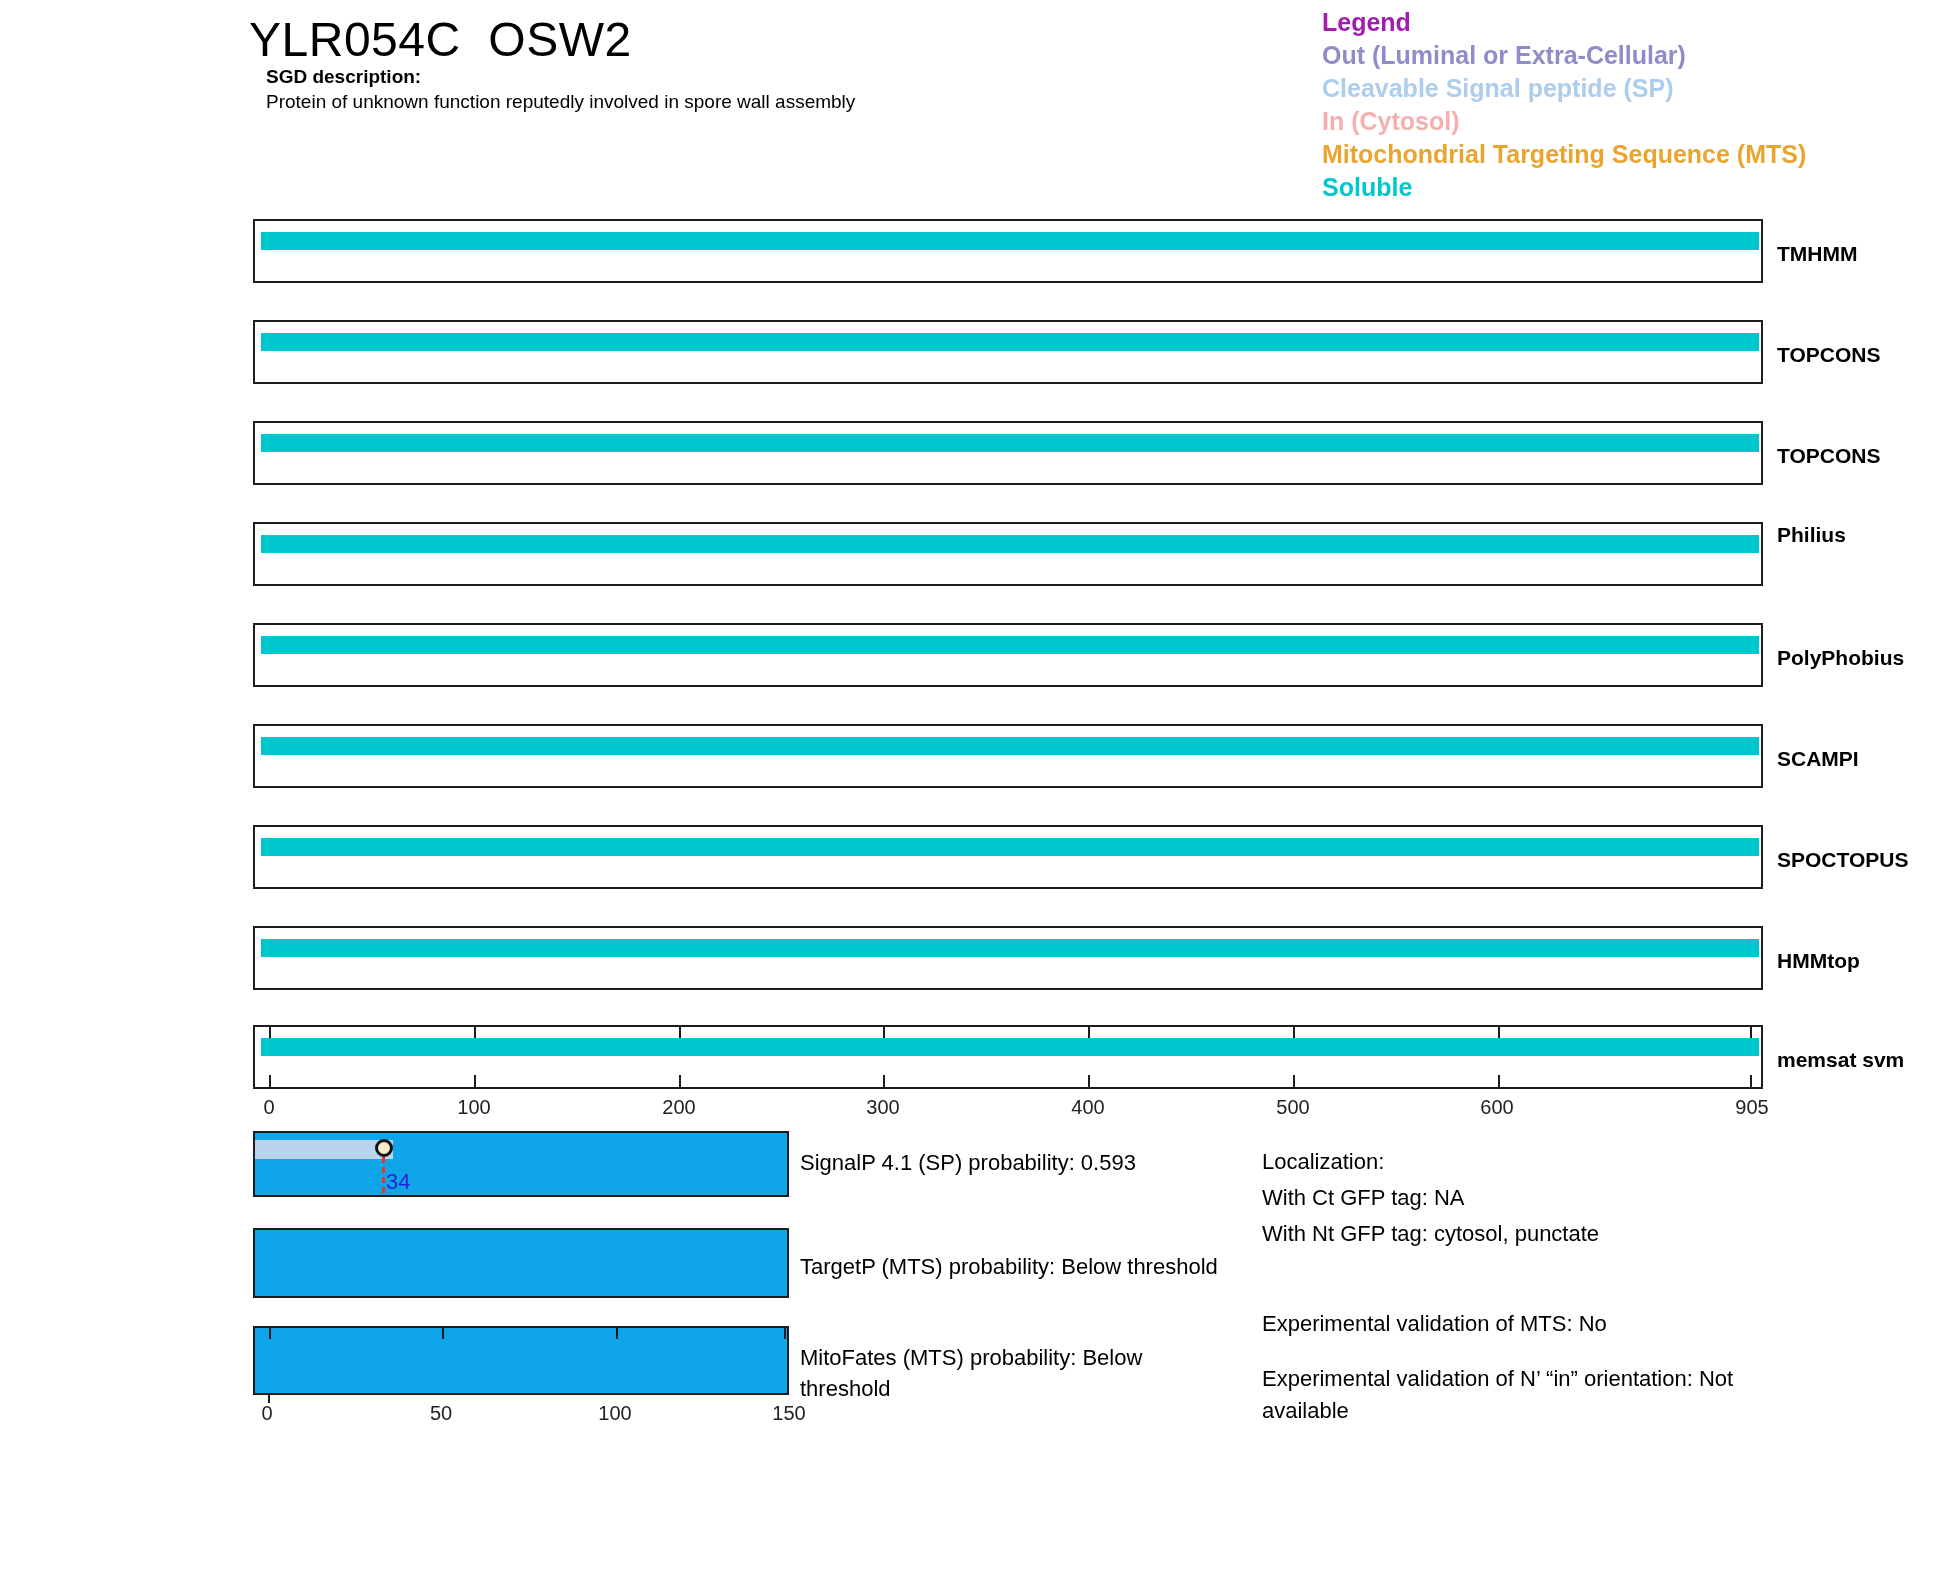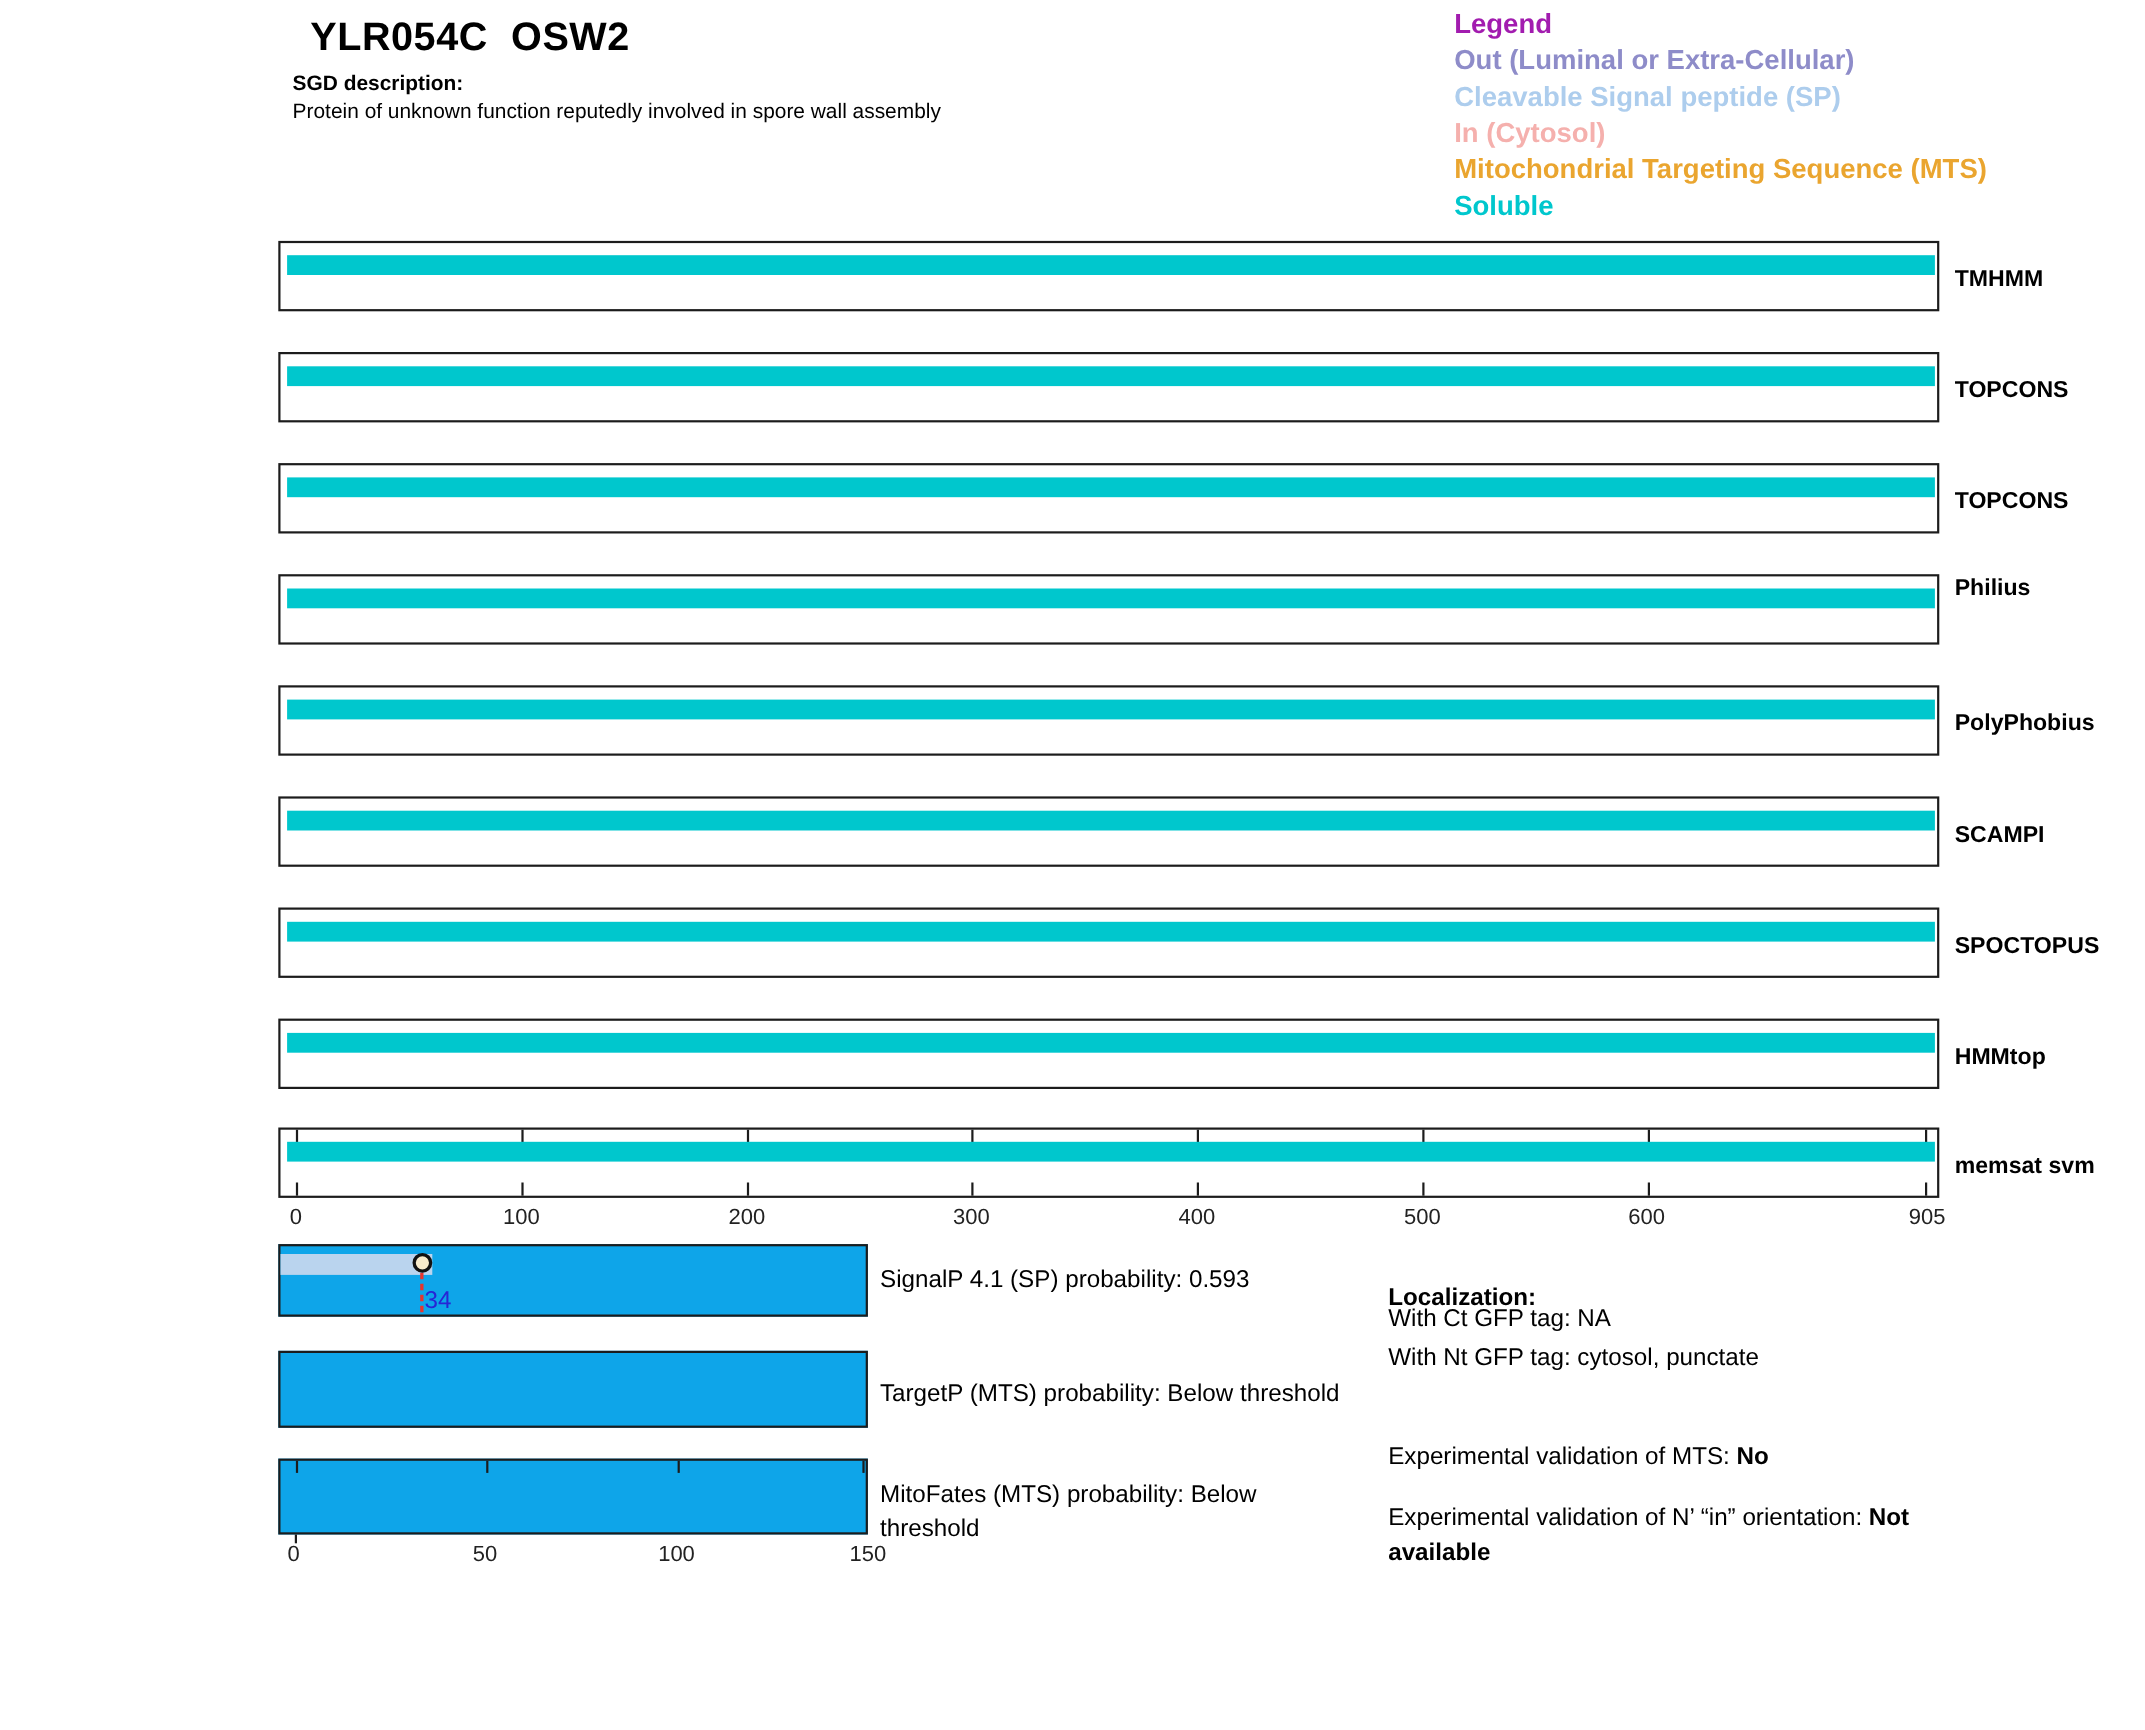--- a/index.html
+++ b/index.html
@@ -1,20 +1,20 @@
 <!DOCTYPE html>
 <html style="--out: #8E8CC9; --tm: #82D494; --sp: #ADCDED; --in: #F5B0AD; --mts: #EAA52F; --soluble: #00C7CD; --sp-prob-bar: #BAD4EE; --marker-fill: #F8EBCB; --cleavage-line: #E8342C; --cleavage-label: #2726D5;"><head>
 <meta charset="utf-8">
 <style>
   html,body{margin:0;padding:0;background:#fff;}
   body{font-family:"Liberation Sans", sans-serif; color:#000;}
   .page{position:relative;width:1950px;height:1573px;background:#fff;overflow:hidden;}
 
   
-  .title{position:absolute;left:282px;top:12px;font-size:36px;font-weight:bold;white-space:pre;letter-spacing:0.5px;}
+  .title{position:absolute;left:249px;top:12px;font-size:48px;font-weight:normal;white-space:pre;letter-spacing:0.5px;}
   .sgd-label{position:absolute;left:266px;top:66px;font-size:19px;font-weight:bold;}
   .sgd-desc{position:absolute;left:266px;top:91px;font-size:19px;}
 
   
   .legend{position:absolute;left:1322px;top:6px;}
   .legend div{font-size:25px;font-weight:bold;line-height:33px;white-space:nowrap;}
   .legend-title{color:#a21caf;}
   .lg-out{color:var(--out,#8E8CC9);}
   .lg-tm{color:var(--tm,#82D494);}
   .lg-sp{color:var(--sp,#ADCDED);}
@@ -41,21 +41,21 @@
                    background:var(--marker-fill,#F8EBCB);border:3px solid #111;}
   .cleavage-label{position:absolute;left:131px;top:36px;font-size:22px;color:var(--cleavage-label,#2726D5);}
 
   .mf-tick{position:absolute;width:2px;height:11px;background:#1c1c1c;top:0;}
   .mf-tick-out{position:absolute;left:268px;top:1395px;width:2px;height:8px;background:#1c1c1c;}
   .mf-label{position:absolute;top:1402px;transform:translateX(-50%);font-size:20px;color:#222;}
 
   
   .caption{position:absolute;left:800px;font-size:22px;line-height:31px;}
   .info{position:absolute;left:1262px;font-size:22px;line-height:32px;}
-  .bold{font-weight:bold;margin-top:17px;}
+  .bold{font-weight:normal;}
 </style>
 </head>
 <body>
 
 <div class="page">
 
   <div class="title">YLR054C  OSW2</div>
   <div class="sgd-label">SGD description:</div>
   <div class="sgd-desc">Protein of unknown function reputedly involved in spore wall assembly</div>
 

